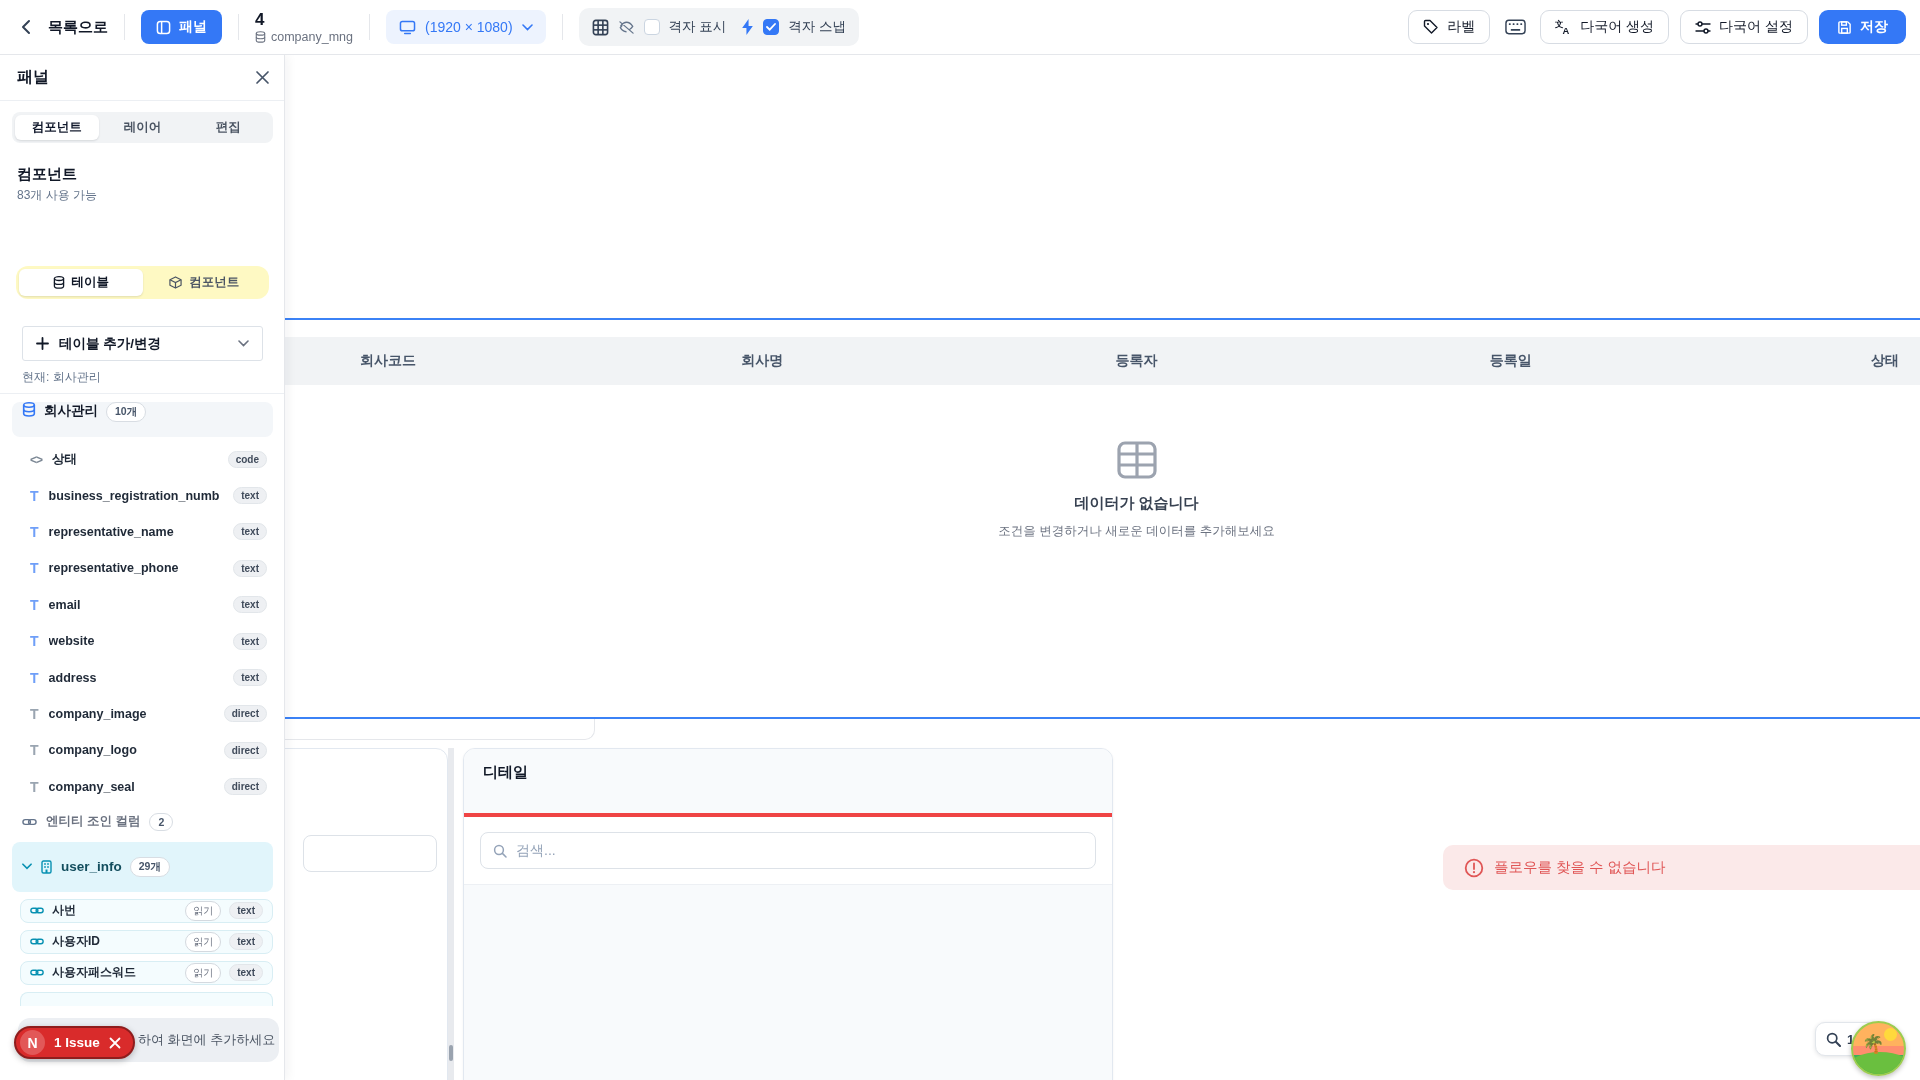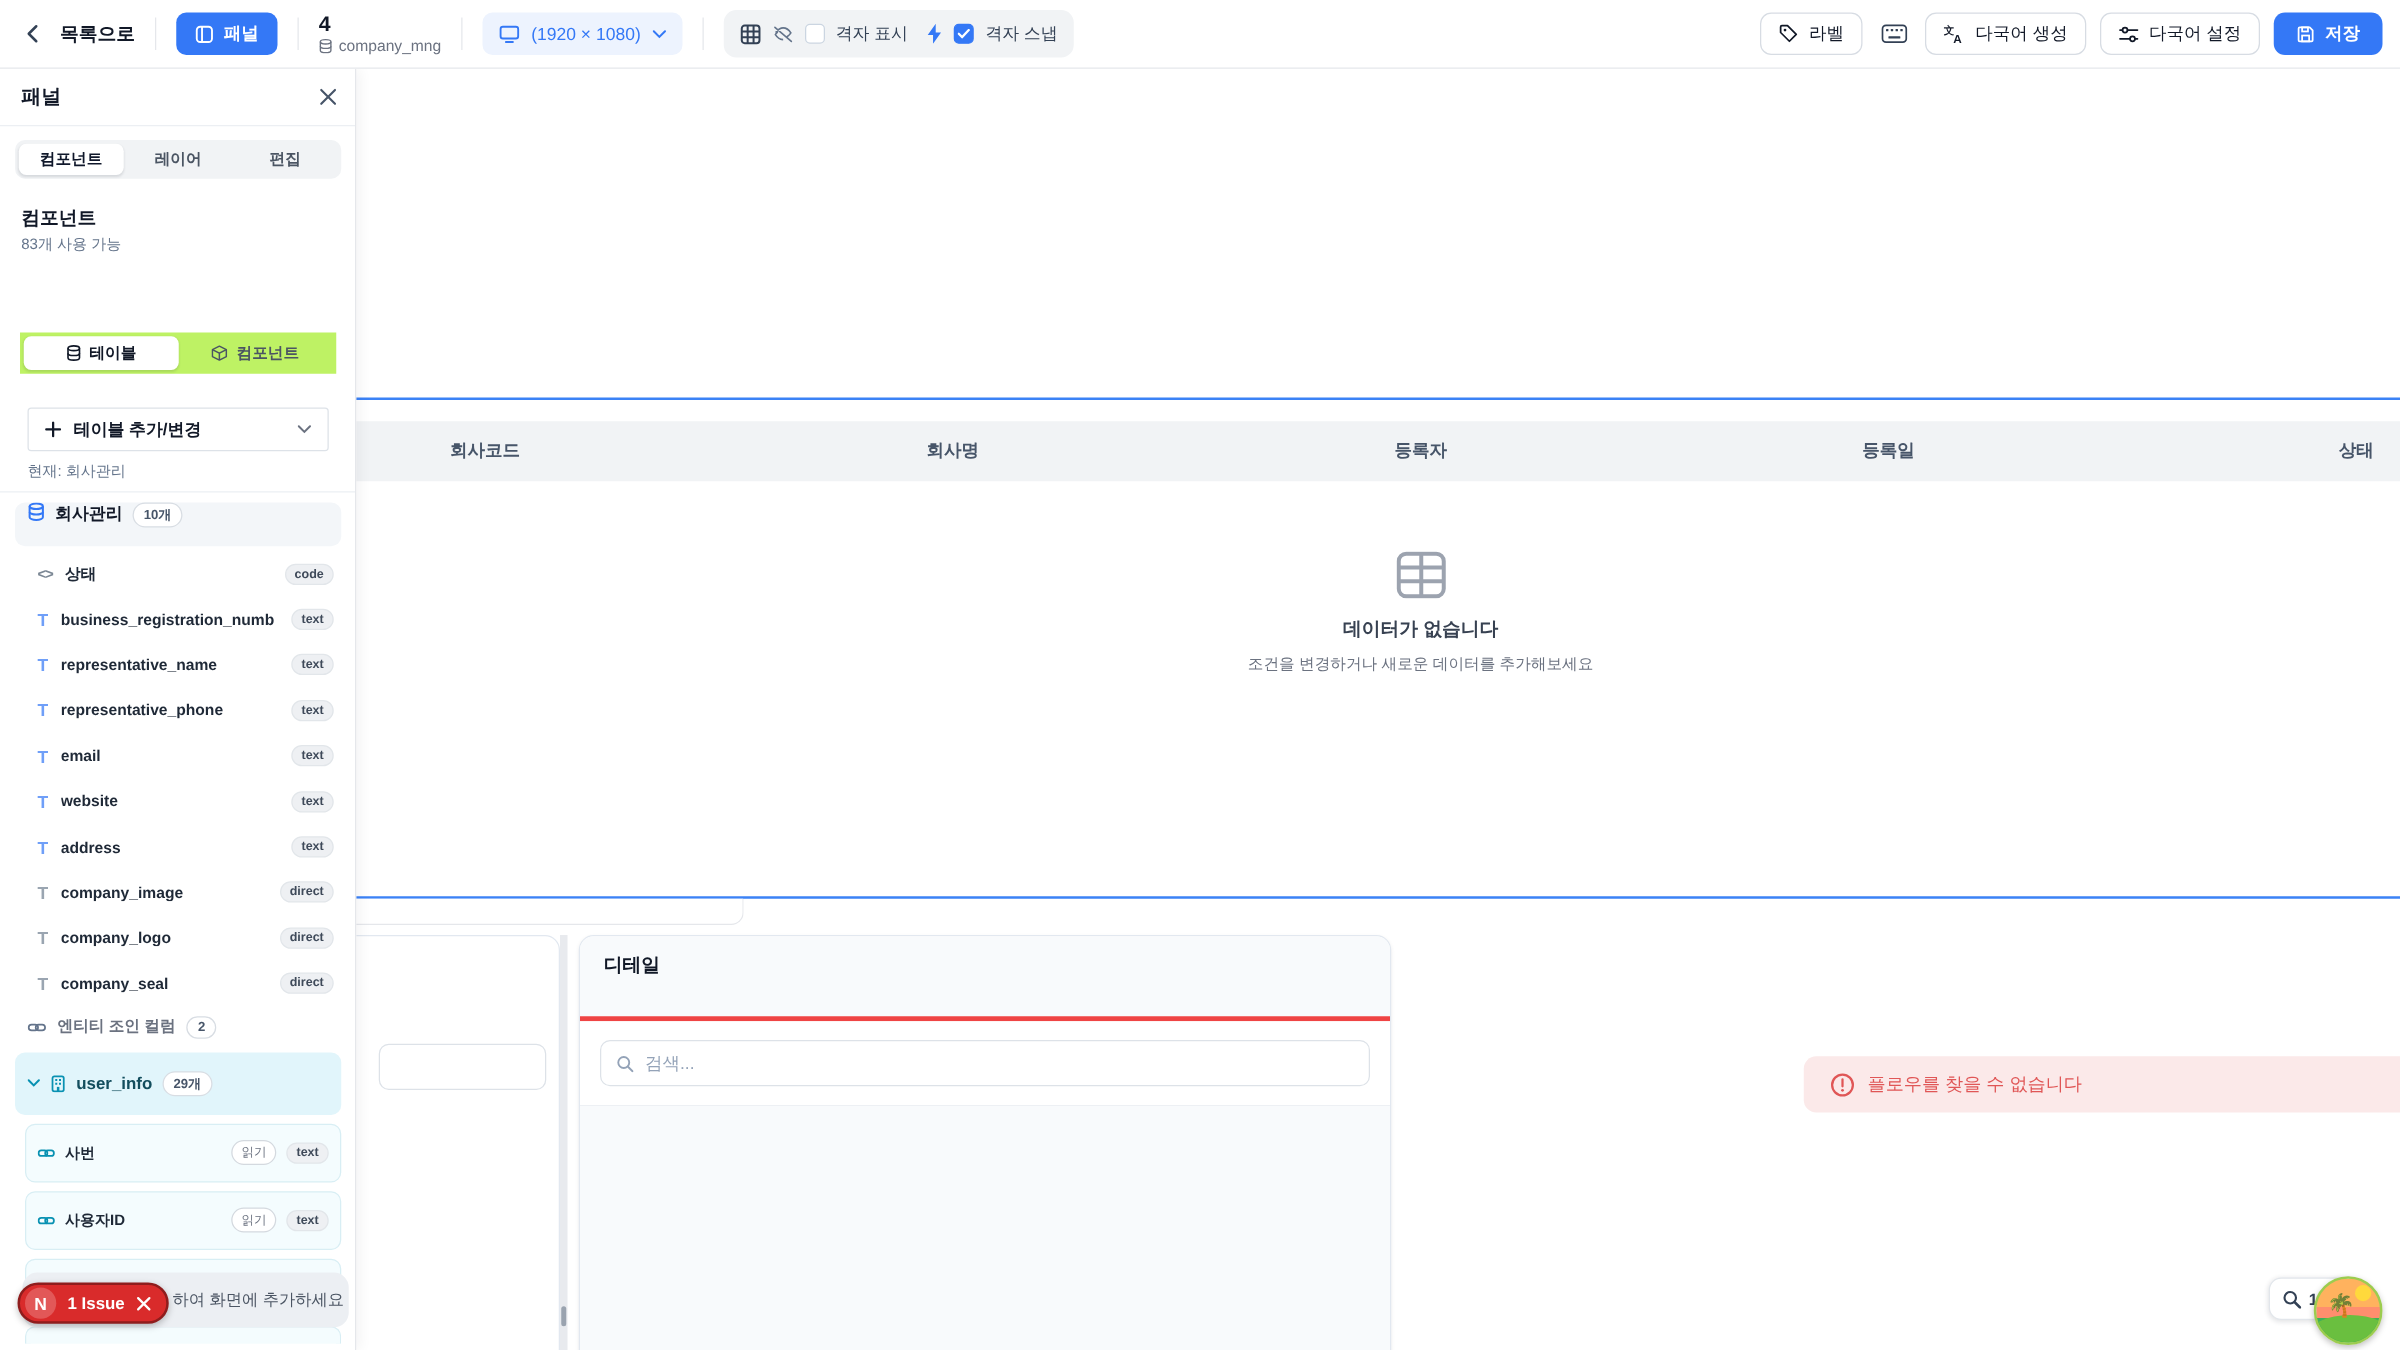--- a/index.html
+++ b/index.html
@@ -88,22 +88,22 @@
   .panel-titlebar .p-title { font-size:16px; font-weight:700; color:#111827; }
   .tabs { position:absolute; left:12px; top:57px; width:261px; height:31px; background:#f1f3f5; border-radius:8px;
           display:flex; padding:3px; gap:2px; }
   .tab { flex:1; display:flex; align-items:center; justify-content:center; font-size:12.5px; color:#4b5563;
          border-radius:6px; font-weight:600; }
   .tab.active { background:#fff; color:#0f172a; box-shadow:0 1px 2px rgba(15,23,42,.12); }
   .sec-head { position:absolute; left:17px; top:110px; font-size:15px; font-weight:700; color:#111827; }
   .sec-sub  { position:absolute; left:17px; top:132px; font-size:12px; color:#64748b; }
   .panel-search { position:absolute; left:16px; top:162px; width:253px; height:34px; border:1px solid #dde2e8;
           border-radius:8px; display:flex; align-items:center; gap:8px; padding:0 11px; color:#9aa3b2; font-size:12.5px; }
-  .view-toggle { position:absolute; left:16px; top:211px; width:253px; height:33px; background:#bef264;
-          border-radius:0; display:flex; padding:3px; }
+  .view-toggle { position:absolute; left:16px; top:211px; width:253px; height:33px; background:#fef9c3;
+          border-radius:12px; display:flex; padding:3px; }
   .vt-item { flex:1; display:flex; align-items:center; justify-content:center; gap:7px; font-size:12.5px;
           font-weight:600; color:#4b5563; border-radius:6px; }
   .vt-item.active { background:#fff; color:#111827; box-shadow:0 1px 2px rgba(15,23,42,.12); }
   .add-table { position:absolute; left:22px; top:271px; width:241px; height:35px; background:#fff;
           border:1px solid #dde2e8; border-radius:3px; display:flex; align-items:center; gap:10px;
           padding:0 13px; font-size:13.5px; font-weight:600; color:#111827; }
   .add-table .chev { margin-left:auto; }
   .current-lbl { position:absolute; left:22px; top:314px; font-size:12px; color:#64748b; }
   .panel-div { position:absolute; left:0; top:338px; width:100%; height:1px; background:#eceff3; }
 
@@ -119,21 +119,21 @@
   .type-badge { font-size:10px; font-weight:700; color:#3f4a5a; background:#eef0f3; border:1px solid #e2e6ea;
           border-radius:999px; padding:2px 7px; flex:0 0 auto; }
   .icon-code::before { content:"<>"; font-size:12px; font-weight:700; color:#7b8794; letter-spacing:-1px; }
   .icon-T { font-size:14px; font-weight:700; }
   .icon-T.blue { color:#6f9ff8; } .icon-T.gray { color:#9aa5b1; }
   .join-row { height:34px; display:flex; align-items:center; gap:9px; padding:0 10px; color:#64748b; }
   .join-row .j-name { font-size:12.5px; color:#6b7280; font-weight:600; }
   .user-group { height:50px; background:#e1f5fb; border-radius:8px; display:flex; align-items:center;
           gap:8px; padding:0 10px; margin-top:3px; }
   .user-group .u-name { font-size:13.5px; font-weight:700; color:#134e5e; }
-  .sub-card { height:47px; margin:7px 0 0 8px; background:#f4fcfe; border:1px solid #d8eef4; border-radius:8px;
+  .sub-card { height:24px; margin:7px 0 0 8px; background:#f4fcfe; border:1px solid #d8eef4; border-radius:8px;
           display:flex; align-items:center; gap:8px; padding:0 9px; }
   .sub-card .s-name { font-size:12px; font-weight:600; color:#1f2937; flex:1; }
   .read-badge { font-size:10px; color:#6b7280; background:#fff; border:1px solid #d4d9df; border-radius:999px; padding:2px 7px; }
   .sub-card.cut { height:14px; overflow:hidden; border-bottom:none; border-radius:8px 8px 0 0; }
 
   .panel-toast { position:absolute; left:18px; top:963px; width:261px; height:44px; background:#eceff3;
           border-radius:12px; display:flex; align-items:center; padding-left:120px; font-size:13px; color:#4b5563;
           white-space:nowrap; overflow:hidden; }
   .issue-pill { position:absolute; left:14px; top:971px; height:33px; background:#d92b2b;
           border:2px solid #8f1d1d; border-radius:999px; display:flex; align-items:center; gap:9px;

